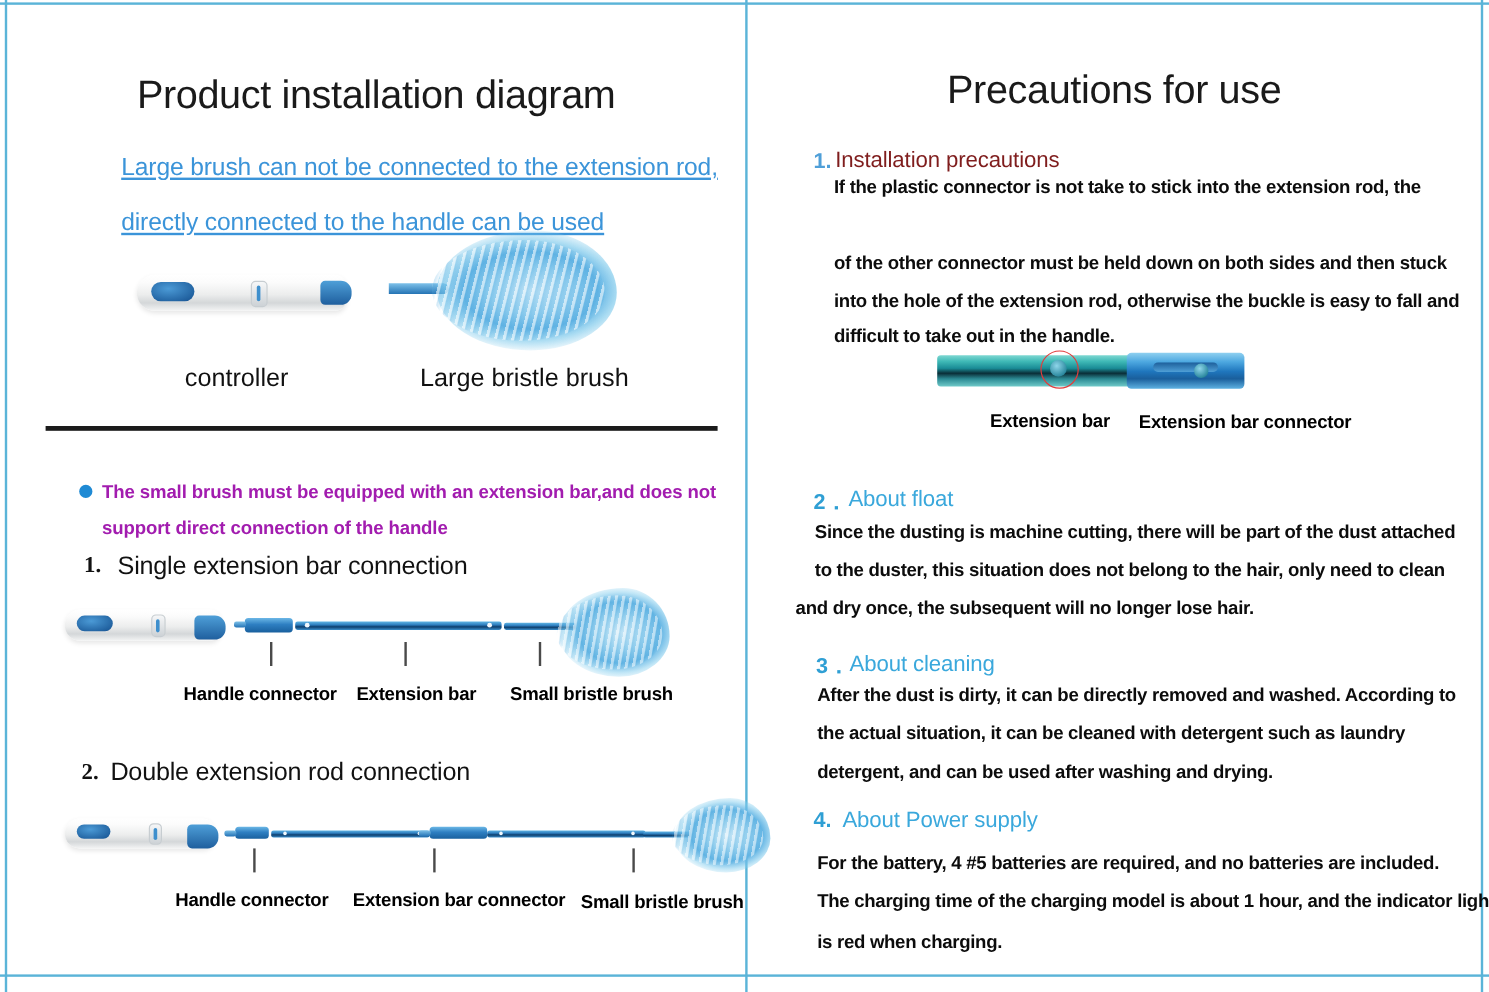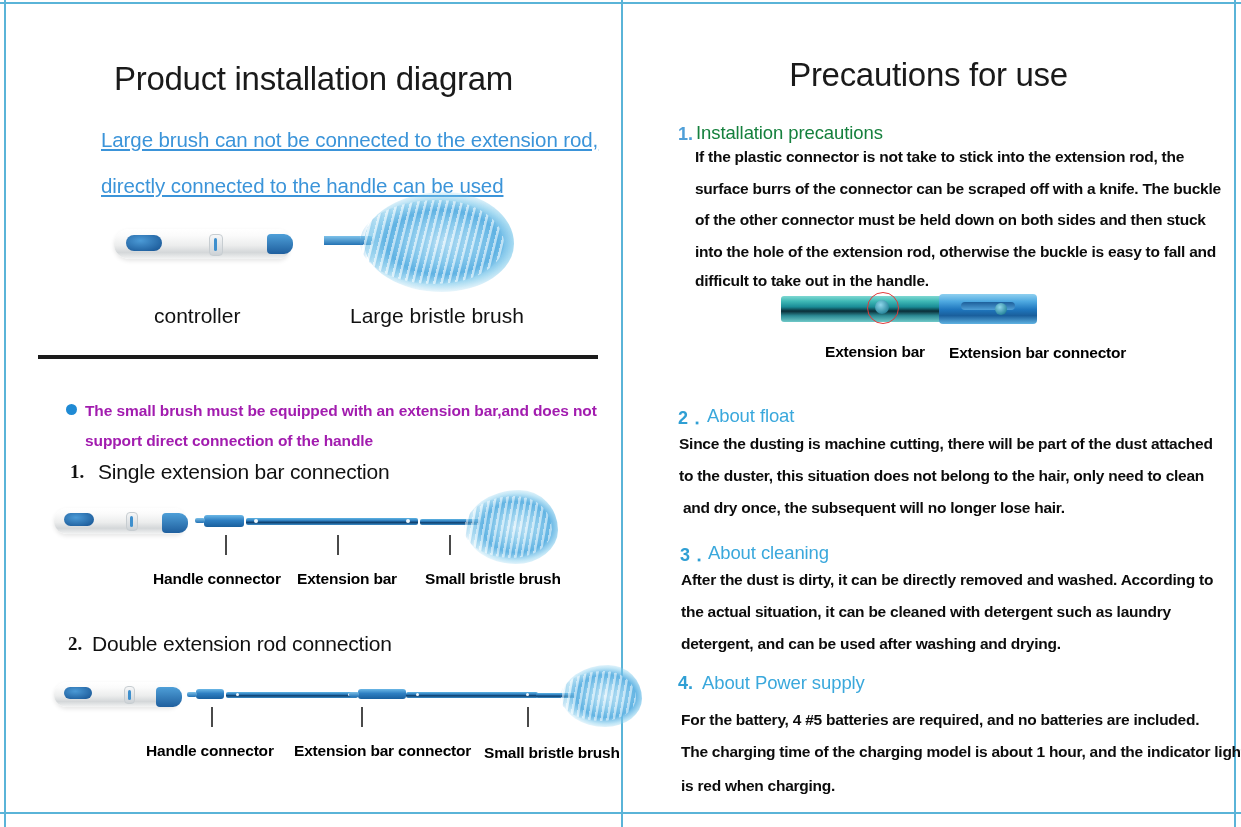--- a/index.html
+++ b/index.html
@@ -219,21 +219,21 @@
     font-weight: bold;
     white-space: nowrap;
   }
   .sec-title {
     position: absolute;
     color: #3aa8dc;
     font-size: 18.5px;
     white-space: nowrap;
     letter-spacing: -0.1px;
   }
-  .sec-title-1 { color:#15803d; }
+  .sec-title-1 { color:#7f1d1d; }
   .body-line {
     position: absolute;
     color: #0c0c0c;
     font-size: 15.5px;
     font-weight: bold;
     white-space: nowrap;
     letter-spacing: -0.25px;
   }
 
   
@@ -371,21 +371,20 @@
   </div>
 
   <div class="panel panel-right">
 
     <div class="page-title title-right">Precautions for use</div>
 
     <div class="sec-num" style="left:55px; top:124px; color:#4f9fd8;">1.</div>
     <div class="sec-title sec-title-1" style="left:73px; top:122px;">Installation precautions</div>
 
     <div class="body-line" style="left:72px; top:148px;">If the plastic connector is not take to stick into the extension rod, the</div>
-    <div class="body-line" style="left:72px; top:180px;">surface burrs of the connector can be scraped off with a knife. The buckle</div>
     <div class="body-line" style="left:72px; top:211px;">of the other connector must be held down on both sides and then stuck</div>
     <div class="body-line" style="left:72px; top:243px;">into the hole of  the extension rod, otherwise the buckle is easy to fall and</div>
     <div class="body-line" style="left:72px; top:272px;">difficult to take out in the handle.</div>
 
     <div class="bar-photo" style="left:158px; top:290px; width:262px; height:42px;">
       <div class="bar-tube" style="left:0px; top:6px; width:162px;"></div>
       <div class="bar-hole" style="left:94px; top:10px;"></div>
       <div class="red-circle" style="left:86px; top:2px;"></div>
       <div class="bar-conn" style="left:158px; top:4px; width:98px;">
         <span class="bar-conn-slot" style="left:22px; top:8px; width:54px;"></span>
@@ -394,21 +393,21 @@
     </div>
 
     <div class="leader-label" style="left:202px; top:343px;">Extension bar</div>
     <div class="leader-label" style="left:326px; top:344px;">Extension bar connector</div>
 
     <div class="sec-num" style="left:55px; top:406px;">2．</div>
     <div class="sec-title" style="left:84px; top:405px;">About float</div>
 
     <div class="body-line" style="left:56px; top:435px;">Since the dusting is machine cutting, there will be part of the dust attached</div>
     <div class="body-line" style="left:56px; top:467px;">to the duster, this situation does not belong to the hair, only need to clean</div>
-    <div class="body-line" style="left:60px; top:499px;">and dry once, the subsequent will no longer lose hair.</div>
+    <div class="body-line" style="left:40px; top:499px;">and dry once, the subsequent will no longer lose hair.</div>
 
     <div class="sec-num" style="left:57px; top:543px;">3．</div>
     <div class="sec-title" style="left:85px; top:542px;">About cleaning</div>
 
     <div class="body-line" style="left:58px; top:571px;">After the dust is dirty, it can be directly removed and washed. According to</div>
     <div class="body-line" style="left:58px; top:603px;">the actual situation, it can be cleaned with detergent such as laundry</div>
     <div class="body-line" style="left:58px; top:635px;"> detergent, and can be used after washing and drying.</div>
 
     <div class="sec-num" style="left:55px; top:673px;">4.</div>
     <div class="sec-title" style="left:79px; top:672px;">About Power supply</div>

